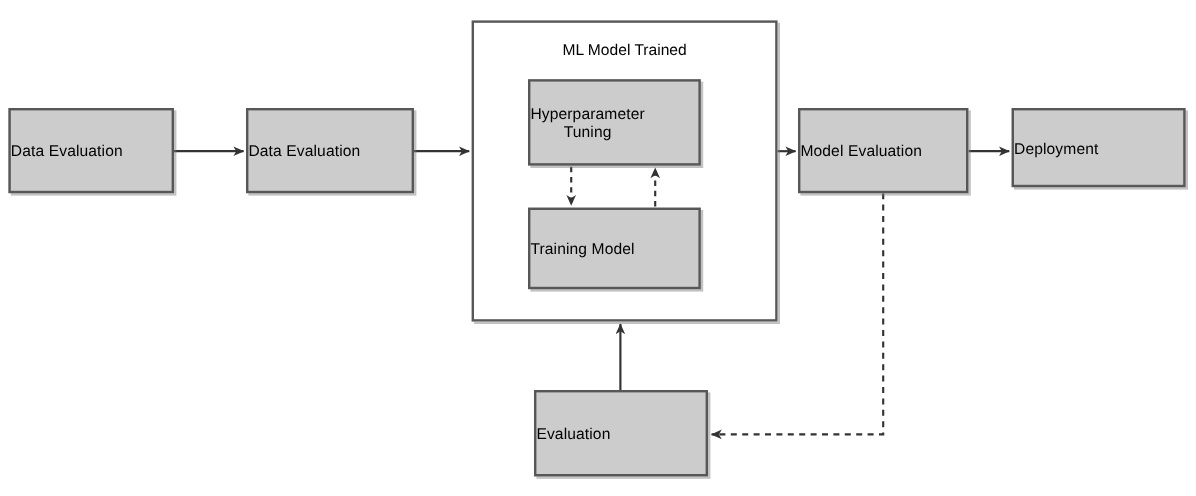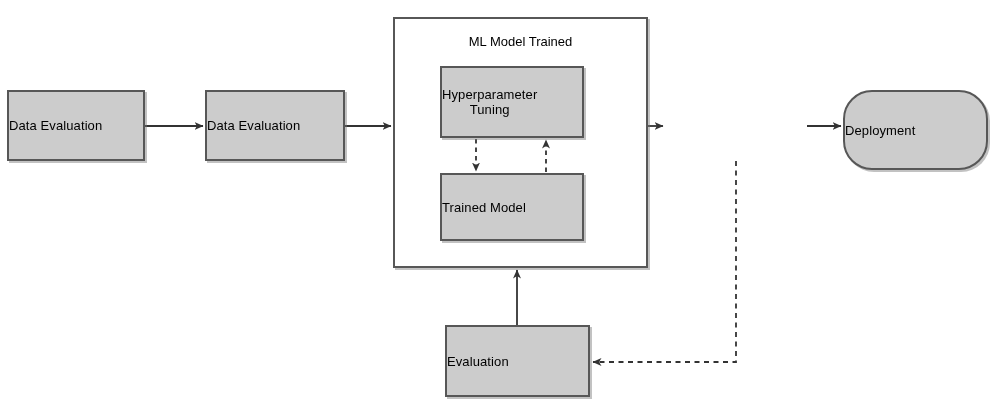--- a/index.html
+++ b/index.html
@@ -111,25 +111,28 @@
 
   <div class="node" id="node-data-preparation" style="left: 205px; top: 90px; width: 140px; height: 71px; background: rgb(204, 204, 204); border-color: rgb(87, 87, 87);">
     <span>Data Evaluation</span>
   </div>
 
   <div class="node" id="node-hyperparameter-tuning" style="left: 440px; top: 66px; width: 144px; height: 72px; background: rgb(204, 204, 204); border-color: rgb(87, 87, 87);">
     <span>Hyperparameter<br>Tuning</span>
   </div>
 
   <div class="node" id="node-trained-model" style="left: 440px; top: 173px; width: 144px; height: 68px; background: rgb(204, 204, 204); border-color: rgb(87, 87, 87);">
-    <span>Trained Model</span>
+    <span>Training Model</span>
   </div>
 
+  <div class="node" id="node-model-evaluation" style="left: 665px; top: 90px; width: 142px; height: 71px; background: rgb(204, 204, 204); border-color: rgb(87, 87, 87);">
+    <span>Model Evaluation</span>
+  </div>
 
-  <div class="node" id="node-deployment" style="left: 843px; top: 90px; width: 145px; height: 80px; background: rgb(204, 204, 204); border-color: rgb(87, 87, 87); border-radius: 29px;">
+  <div class="node" id="node-deployment" style="left: 843px; top: 90px; width: 145px; height: 66px; background: rgb(204, 204, 204); border-color: rgb(87, 87, 87);">
     <span>Deployment</span>
   </div>
 
   <div class="node" id="node-retraining" style="left: 445px; top: 325px; width: 145px; height: 72px; background: rgb(204, 204, 204); border-color: rgb(87, 87, 87);">
     <span>Evaluation</span>
   </div>
 
 </div>
 
 </body></html>

